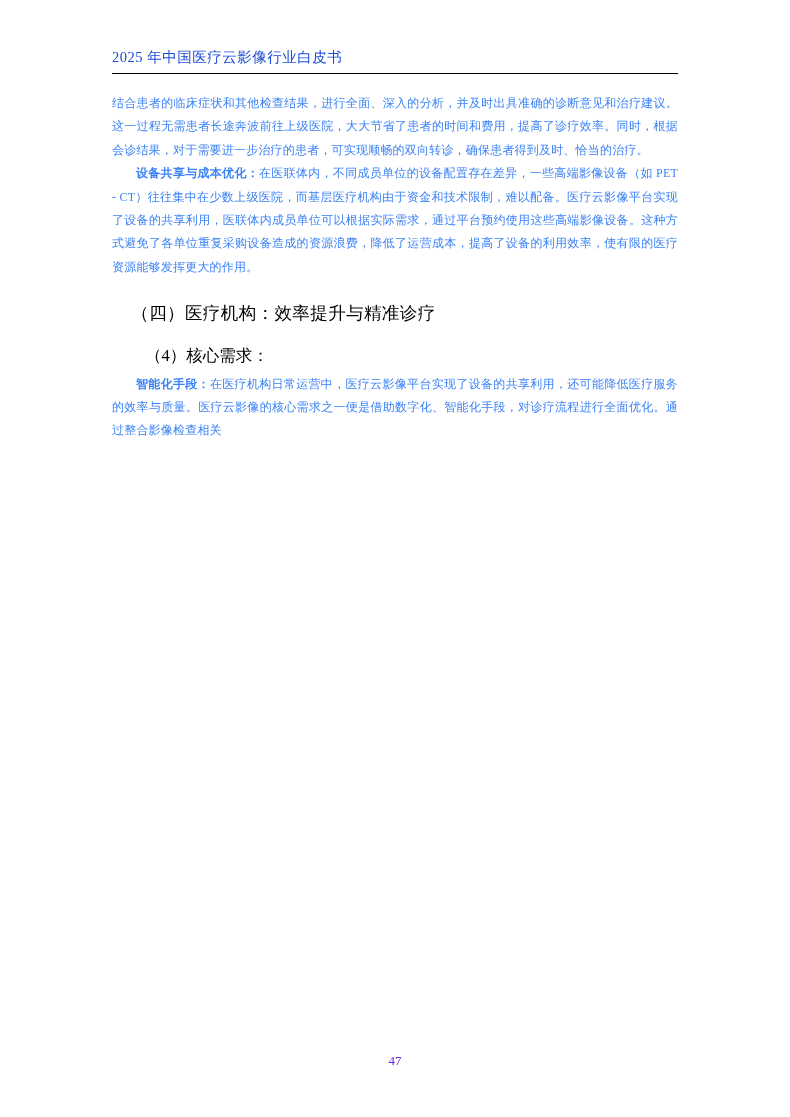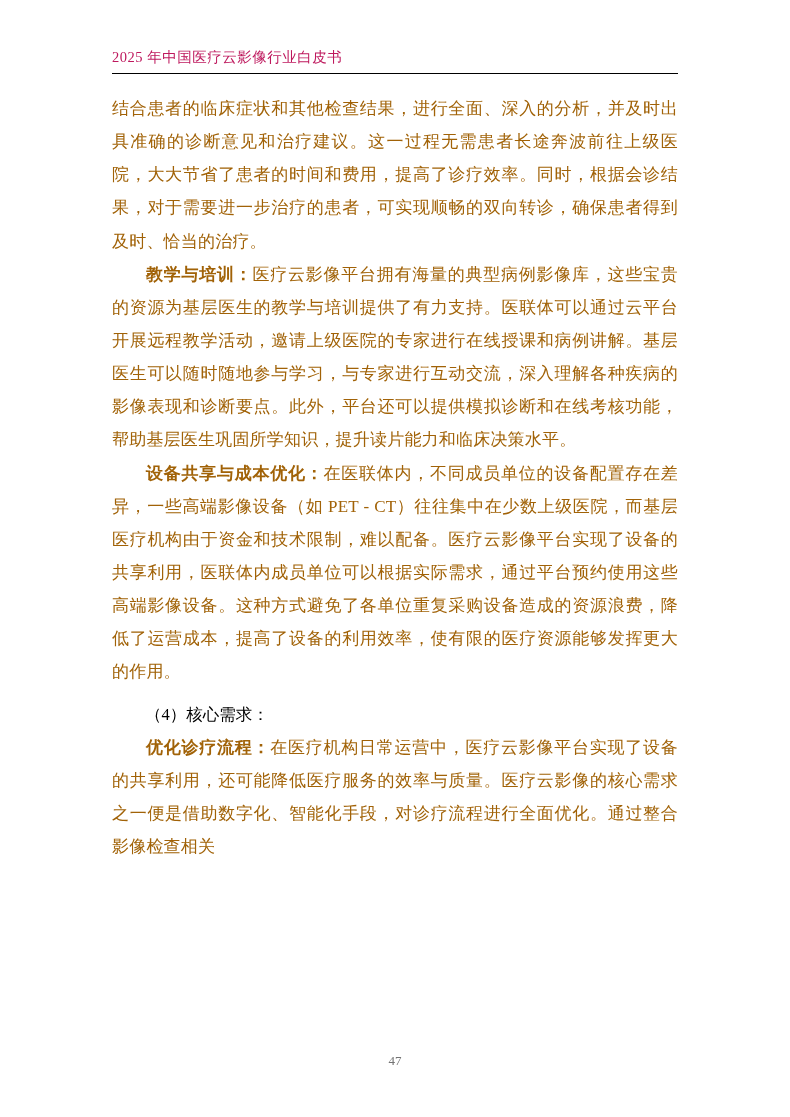--- a/index.html
+++ b/index.html
@@ -20,36 +20,36 @@
     overflow: hidden;
   }
   .content {
     position: absolute;
     left: 112px;
     right: 112px;
     top: 48px;
   }
   .header-line {
     font-size: 14.5px;
-    color: #be185d;
+    color: #1d4ed8;
     letter-spacing: 0.5px;
     padding-bottom: 6px;
     white-space: nowrap;
   }
   .header-rule {
     border-bottom: 1px solid #000;
     margin-bottom: 18px;
   }
   p.body {
-    font-size: 17px;
+    font-size: 12px;
     line-height: 1.95;
     text-align: justify;
     text-justify: inter-ideograph;
     margin: 0 0 0 0;
-    color: #a16207;
+    color: #3b82f6;
     letter-spacing: 0.2px;
   }
   p.indent {
     text-indent: 2em;
   }
   p.noindent {
     text-indent: 0;
   }
   h2.heading {
     font-size: 17.5px;
@@ -69,48 +69,46 @@
   .bold-run {
     font-weight: bold;
   }
   .pagenum {
     position: absolute;
     bottom: 48px;
     left: 0;
     right: 0;
     text-align: center;
     font-size: 13px;
-    color: #737373;
+    color: #6d28d9;
   }
 </style>
 </head>
 <body>
 
 <div class="page">
   <div class="content">
 
     <div class="header-line">2025 年中国医疗云影像行业白皮书</div>
     <div class="header-rule"></div>
 
     <p class="body noindent">
       <span>结合患者的临床症状和其他检查结果，进行全面、深入的分析，并及时出具准确的诊断意见和治疗建议。这一过程无需患者长途奔波前往上级医院，大大节省了患者的时间和费用，提高了诊疗效率。同时，根据会诊结果，对于需要进一步治疗的患者，可实现顺畅的双向转诊，确保患者得到及时、恰当的治疗。</span>
     </p>
 
-    <p class="body indent">
-      <span class="bold-run">教学与培训：</span><span>医疗云影像平台拥有海量的典型病例影像库，这些宝贵的资源为基层医生的教学与培训提供了有力支持。医联体可以通过云平台开展远程教学活动，邀请上级医院的专家进行在线授课和病例讲解。基层医生可以随时随地参与学习，与专家进行互动交流，深入理解各种疾病的影像表现和诊断要点。此外，平台还可以提供模拟诊断和在线考核功能，帮助基层医生巩固所学知识，提升读片能力和临床决策水平。</span>
-    </p>
 
     <p class="body indent">
       <span class="bold-run">设备共享与成本优化：</span><span>在医联体内，不同成员单位的设备配置存在差异，一些高端影像设备（如 PET - CT）往往集中在少数上级医院，而基层医疗机构由于资金和技术限制，难以配备。医疗云影像平台实现了设备的共享利用，医联体内成员单位可以根据实际需求，通过平台预约使用这些高端影像设备。这种方式避免了各单位重复采购设备造成的资源浪费，降低了运营成本，提高了设备的利用效率，使有限的医疗资源能够发挥更大的作用。</span>
     </p>
 
 
+    <h2 class="heading">（四）医疗机构：效率提升与精准诊疗</h2>
 
     <h3 class="subheading">（4）核心需求：</h3>
 
     <p class="body indent">
-      <span class="bold-run">优化诊疗流程：</span><span>在医疗机构日常运营中，医疗云影像平台实现了设备的共享利用，还可能降低医疗服务的效率与质量。医疗云影像的核心需求之一便是借助数字化、智能化手段，对诊疗流程进行全面优化。通过整合影像检查相关</span>
+      <span class="bold-run">智能化手段：</span><span>在医疗机构日常运营中，医疗云影像平台实现了设备的共享利用，还可能降低医疗服务的效率与质量。医疗云影像的核心需求之一便是借助数字化、智能化手段，对诊疗流程进行全面优化。通过整合影像检查相关</span>
     </p>
 
   </div>
 
   <div class="pagenum">47</div>
 </div>
 
 </body></html>

